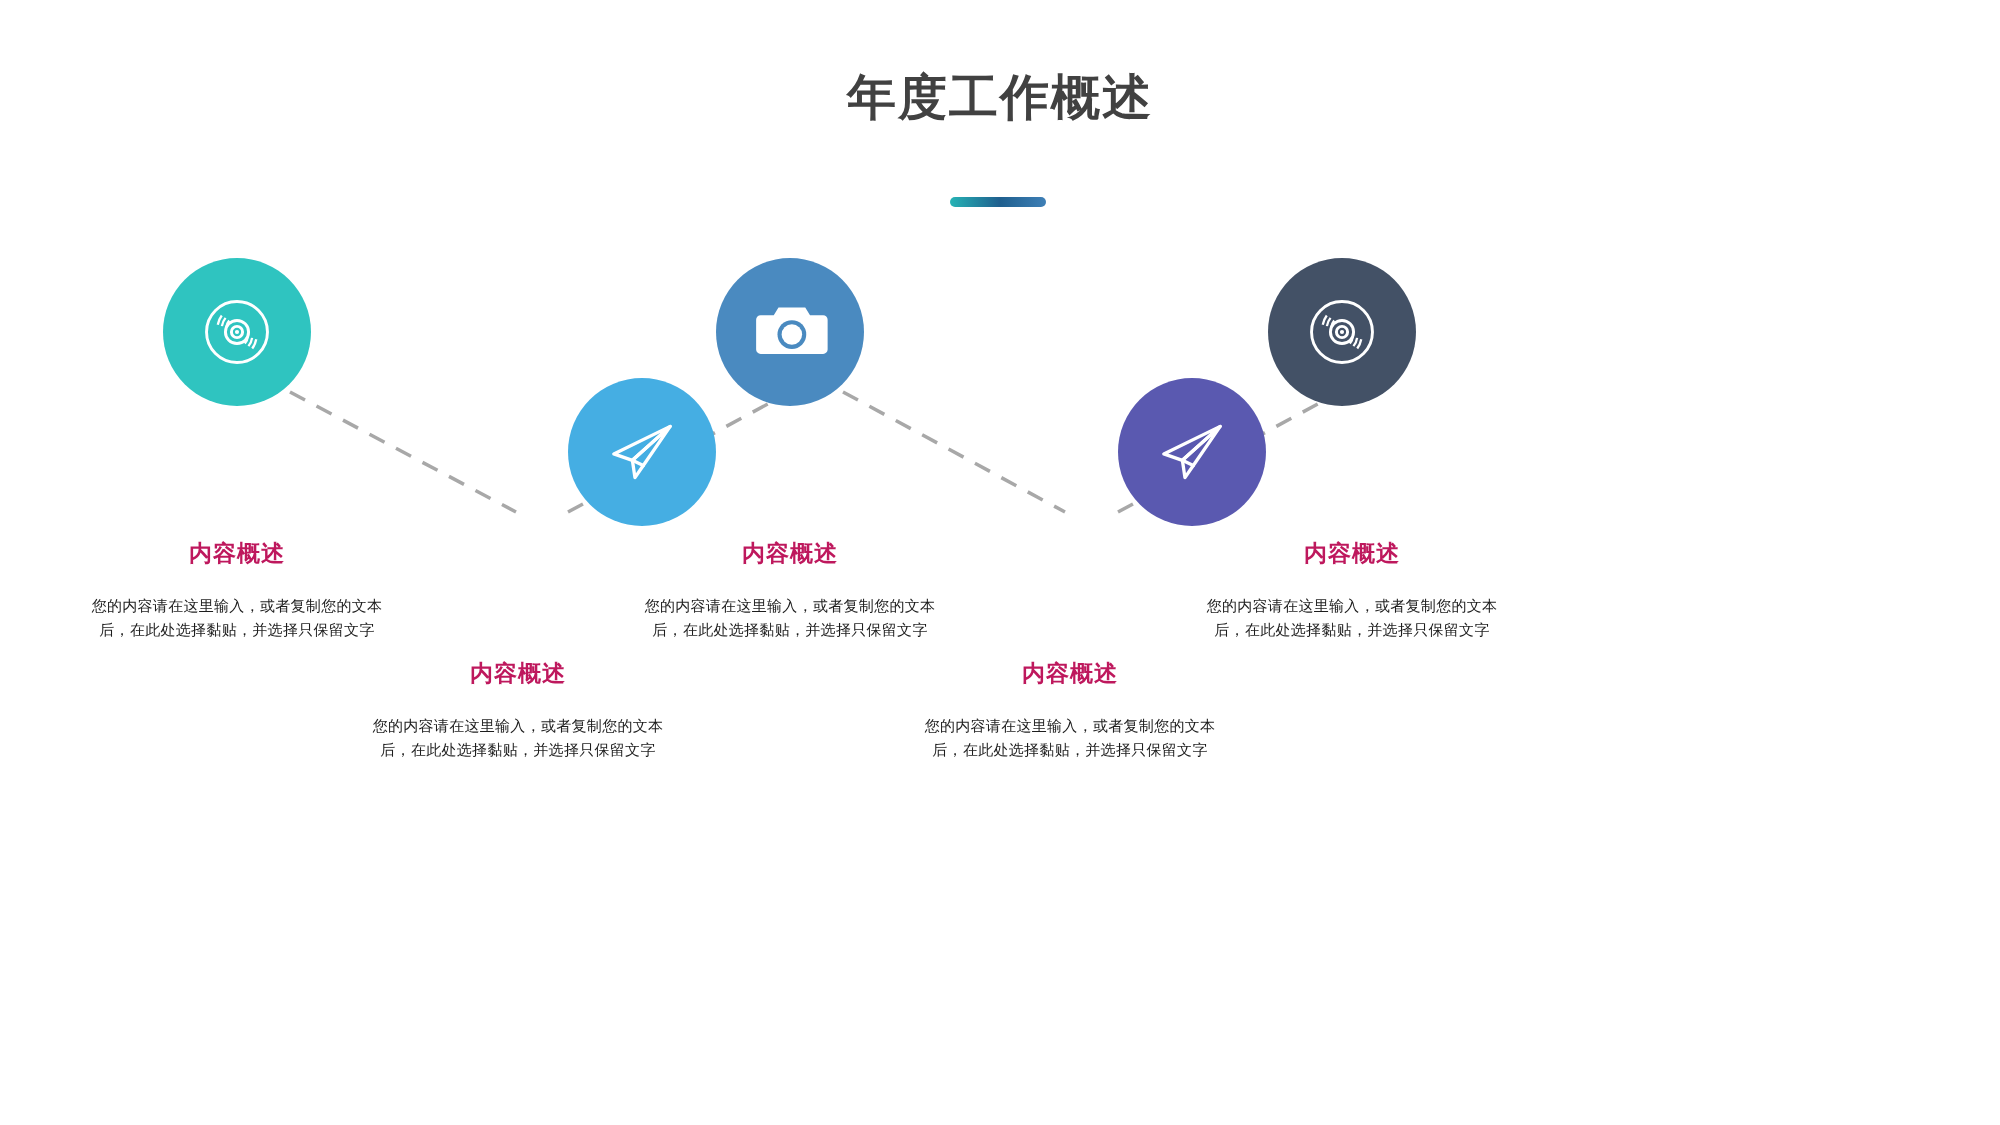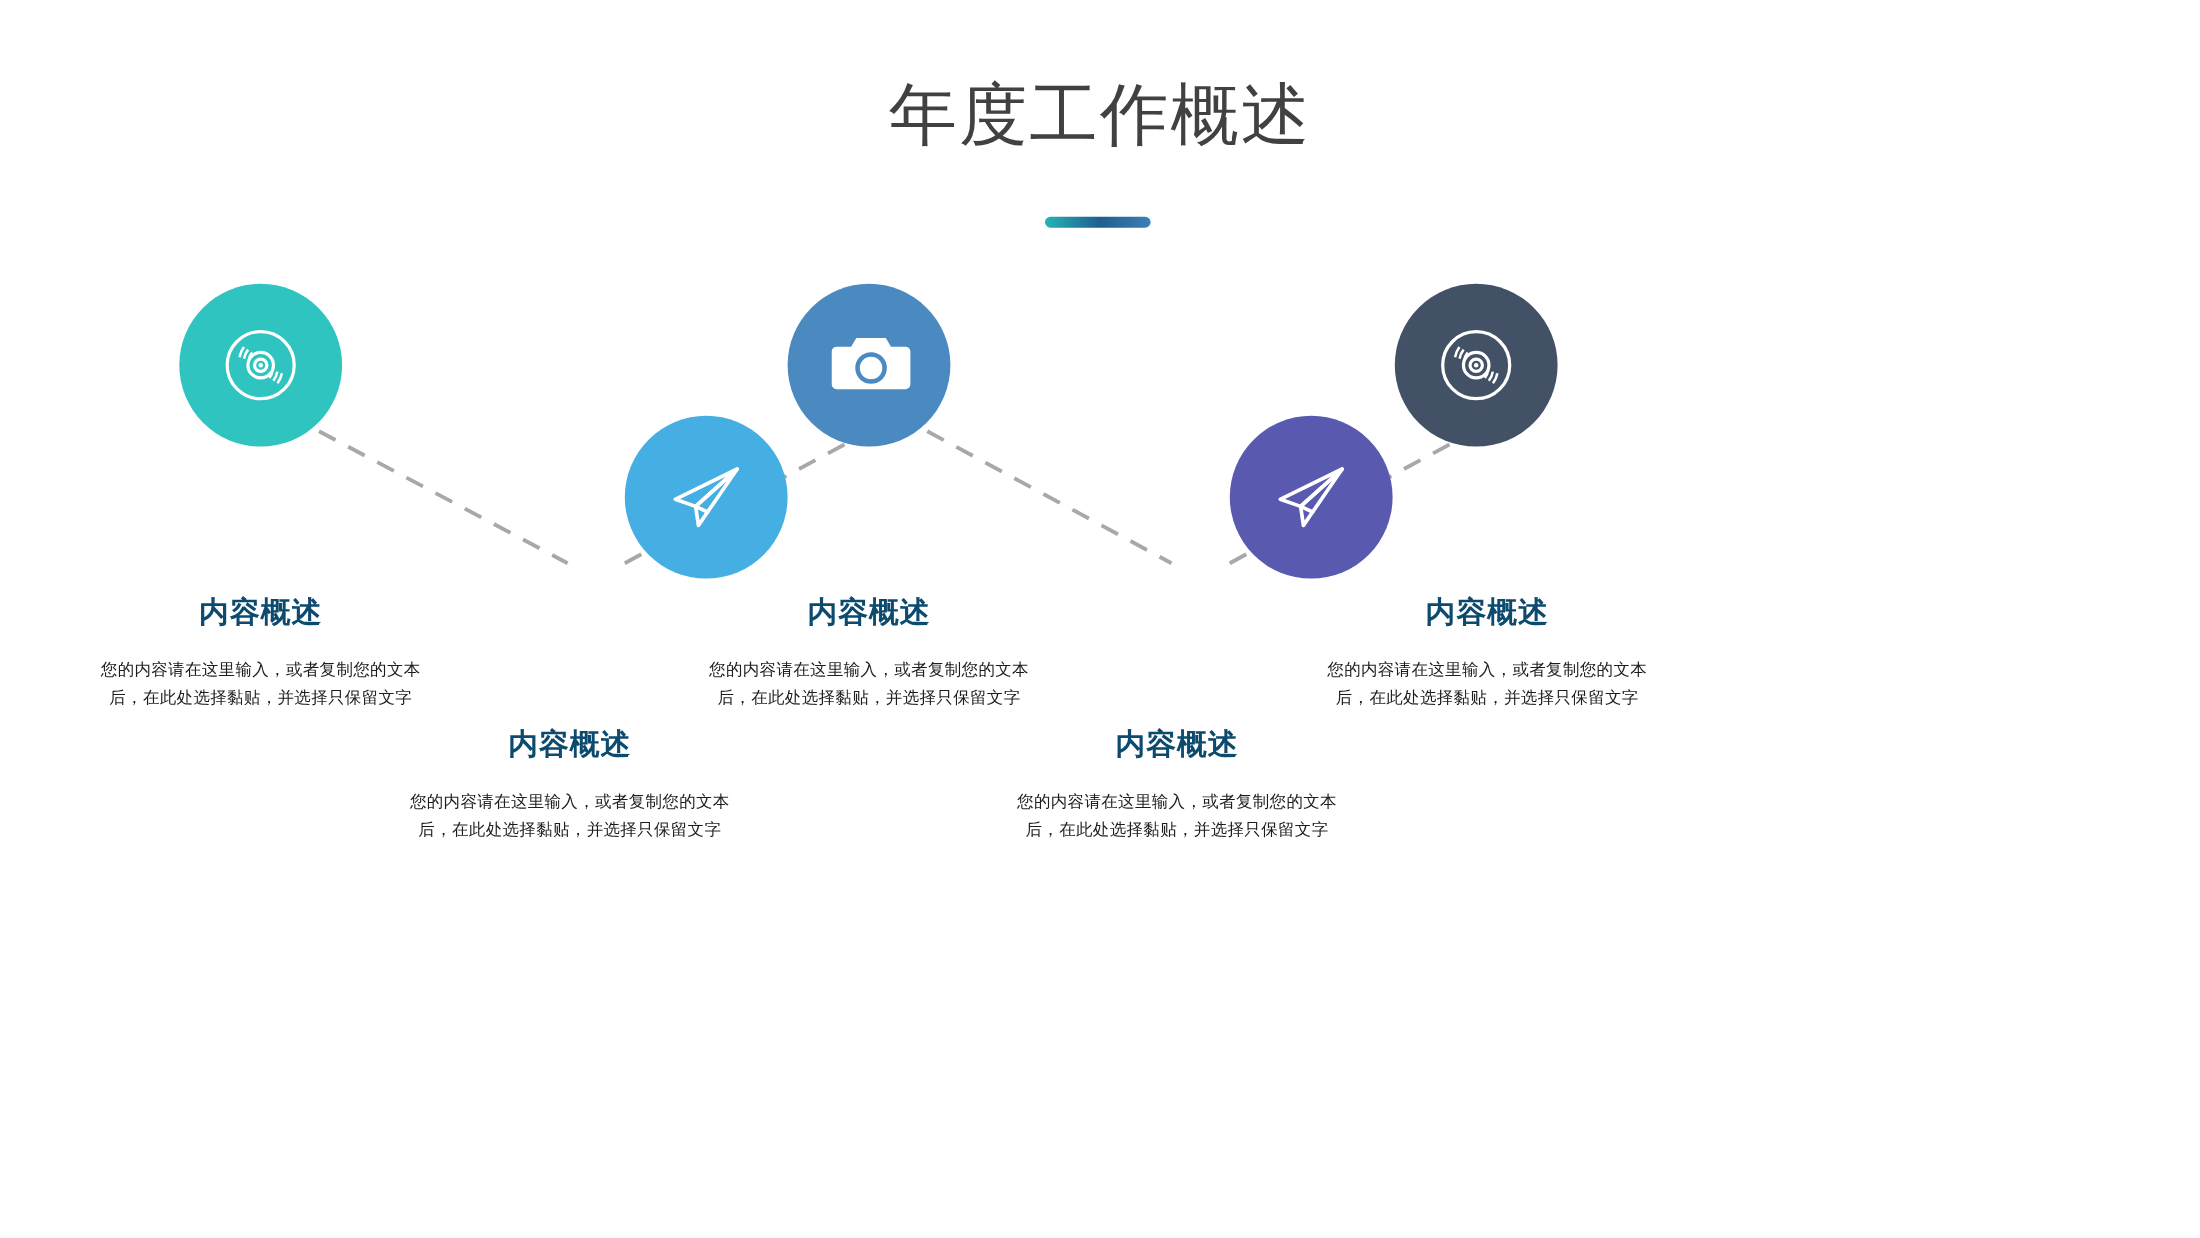--- a/index.html
+++ b/index.html
@@ -16,22 +16,22 @@
   }
 
   
   .title-block {
     position:absolute;
     left:0; top:70px;
     width:2000px;
     text-align:center;
   }
   .slide-title {
-    font-size:62px;
-    font-weight:normal;
+    font-size:49px;
+    font-weight:bold;
     color:#414141;
     letter-spacing:2px;
     line-height:1.12;
   }
   .title-rule {
     position:absolute;
     left:950px; top:197px;
     width:96px; height:10px;
     border-radius:5px;
     background:linear-gradient(90deg,#26b3b5 0%, #1f5f8e 52%, #3e7fb6 100%);
@@ -56,23 +56,23 @@
   }
   .node-circle svg { display:block; }
 
   
   .text-group {
     position:absolute;
     width:300px;
     text-align:center;
   }
   .group-heading {
-    font-size:27px;
+    font-size:23px;
     font-weight:bold;
-    color:#0c4a6e;
+    color:#be185d;
     line-height:1.2;
     letter-spacing:1px;
     margin-bottom:26px;
   }
   .group-body {
     font-size:15px;
     color:#1d1d1d;
     line-height:1.62;
     letter-spacing:0.3px;
   }

